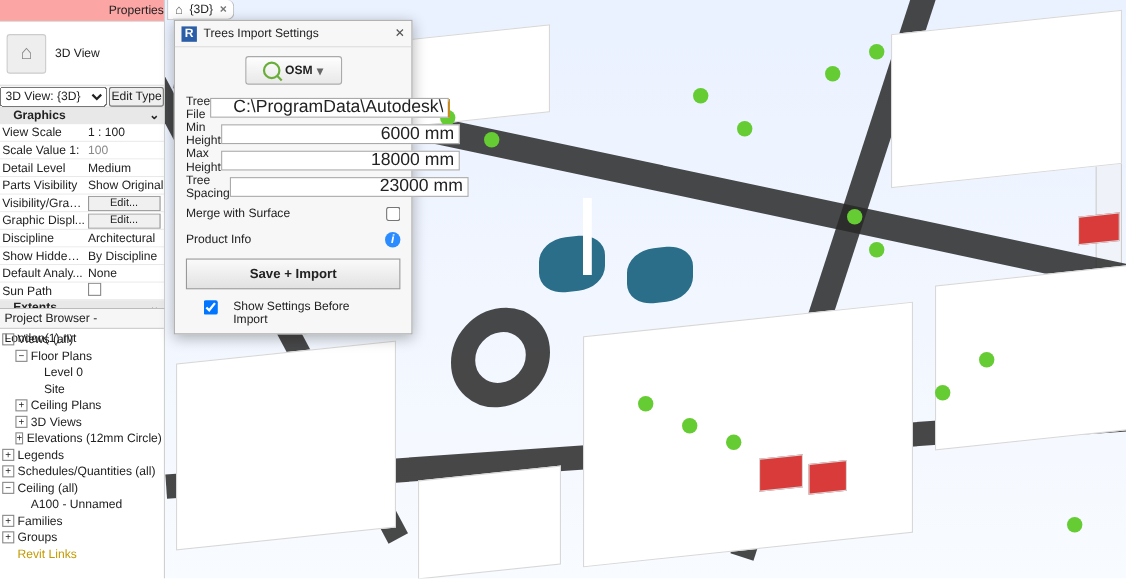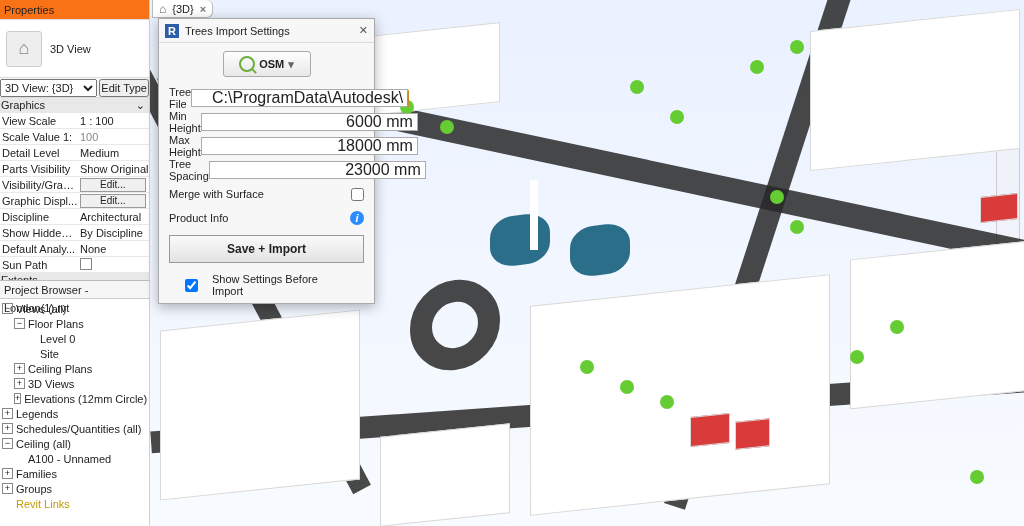--- a/index.html
+++ b/index.html
@@ -1,29 +1,29 @@
 <!DOCTYPE html>
 <html><head>
 <meta charset="utf-8">
 <style>
 * { box-sizing: border-box; margin: 0; padding: 0; font-family: "Segoe UI", Tahoma, sans-serif; font-size: 11px; color: #222; }
 body { width: 1024px; height: 526px; overflow: hidden; background: #fff; position: relative; }
 
 
 .props-panel { position: absolute; left: 0; top: 0; width: 150px; height: 280px; background: #f6f6f6; border-right:1px solid #d0d0d0; }
-.props-header { height: 20px; line-height: 20px; padding-left: 4px; background: #f97316; border-bottom:1px solid #ddd; text-align:left; }
+.props-header { height: 20px; line-height: 20px; padding-left: 4px; background: #fca5a5; border-bottom:1px solid #ddd; text-align:right; }
 .props-typebox { height: 58px; background:#fff; display:flex; align-items:center; padding:6px; border-bottom:1px solid #ddd;}
 .props-typebox .icon3d { width:36px; height:36px; background:#eee; border:1px solid #ccc; border-radius:3px; display:flex; align-items:center; justify-content:center; font-size:18px; color:#888;}
 .props-typebox .lbl { margin-left:8px; }
 .props-row { display:flex; align-items:center; height:16px; border-bottom:1px solid #e9e9e9; background:#fff; }
 .props-row .k { width:78px; padding-left:2px; overflow:hidden; white-space:nowrap; text-overflow:ellipsis;}
 .props-row .v { flex:1; padding-left:2px; overflow:hidden; white-space:nowrap;}
 .props-dropdown-row { display:flex; align-items:center; height:20px; border-bottom:1px solid #ddd;}
 .props-dropdown-row select{ flex:1; height:18px; font-size:11px;}
-.props-section { background:#e8e8e8; font-weight:normal; padding-left:1px; height:15px; line-height:15px; display:flex; justify-content:space-between;}
+.props-section { background:#e8e8e8; font-weight:bold; padding-left:12px; height:15px; line-height:15px; display:flex; justify-content:space-between;}
 .props-section .caret{padding-right:4px;}
 .props-editbtn { background:#f0f0f0; border:1px solid #999; height:14px; line-height:12px; width:95%; text-align:center; font-size:10px;}
 .props-checkbox { width:12px; height:12px; border:1px solid #888; background:#fff; display:inline-block;}
 .props-foot { display:flex; align-items:center; height:20px; padding:0 4px; border-top:1px solid #ddd;}
 .props-foot a{ color:#0066cc; text-decoration:underline; }
 .props-foot .apply{ margin-left:auto; background:#f0f0f0; border:1px solid #bbb; color:#888; padding:1px 8px;}
 
 
 .browser { position:absolute; left:0; top:280px; width:150px; bottom:0; background:#fff; border-right:1px solid #d0d0d0; border-top:1px solid #bbb;}
 .browser-header{height:18px; line-height:18px; padding-left:4px; border-bottom:1px solid #ccc; background:#f6f6f6;}
@@ -59,21 +59,21 @@
 .osm-btn .mag{width:16px;height:16px;border:2px solid #6aae3a;border-radius:50%;margin-right:4px;position:relative;}
 .osm-btn .mag::after{content:"";position:absolute;width:6px;height:2px;background:#6aae3a;bottom:-2px;right:-4px;transform:rotate(45deg);}
 .dlg-row{display:flex; align-items:center; height:22px; margin-bottom:2px;}
 .dlg-row .lbl{width:98px;}
 .dlg-row input[type=text]{flex:1; height:18px; border:1px solid #aaa; padding:0 4px; text-align:right; font-size:16px;}
 .dlg-row .file{text-align:left; font-size:10px;}
 .dlg-row .folder{width:18px;height:18px;background:#f5b642;border:1px solid #c78a1e;margin-left:-1px;clip-path:polygon(0 20%,40% 20%,50% 5%,100% 5%,100% 100%,0 100%);}
 .dlg-row input[type=checkbox]{margin-left:auto;}
 .info-i{width:14px;height:14px;border-radius:50%;background:#2a8cff;color:#fff;text-align:center;line-height:14px;font-style:italic;font-weight:bold;margin-left:auto;}
 .save-btn{width:100%; height:28px; background:linear-gradient(#fafafa,#e2e2e2); border:1px solid #999; font-weight:bold; font-size:12px; margin-top:4px;}
-.dlg-foot{display:flex; align-items:center; justify-content:flex-end; padding:4px 26px 6px; gap:14px;}
+.dlg-foot{display:flex; align-items:flex-start; justify-content:flex-end; padding:4px 26px 6px; gap:14px;}
 .dlg-foot input[type=checkbox]{}
 </style>
 </head>
 <body>
 
 <div class="props-panel">
   <div class="props-header">Properties</div>
   <div class="props-typebox">
     <div class="icon3d">⌂</div>
     <div class="lbl">3D View</div>

